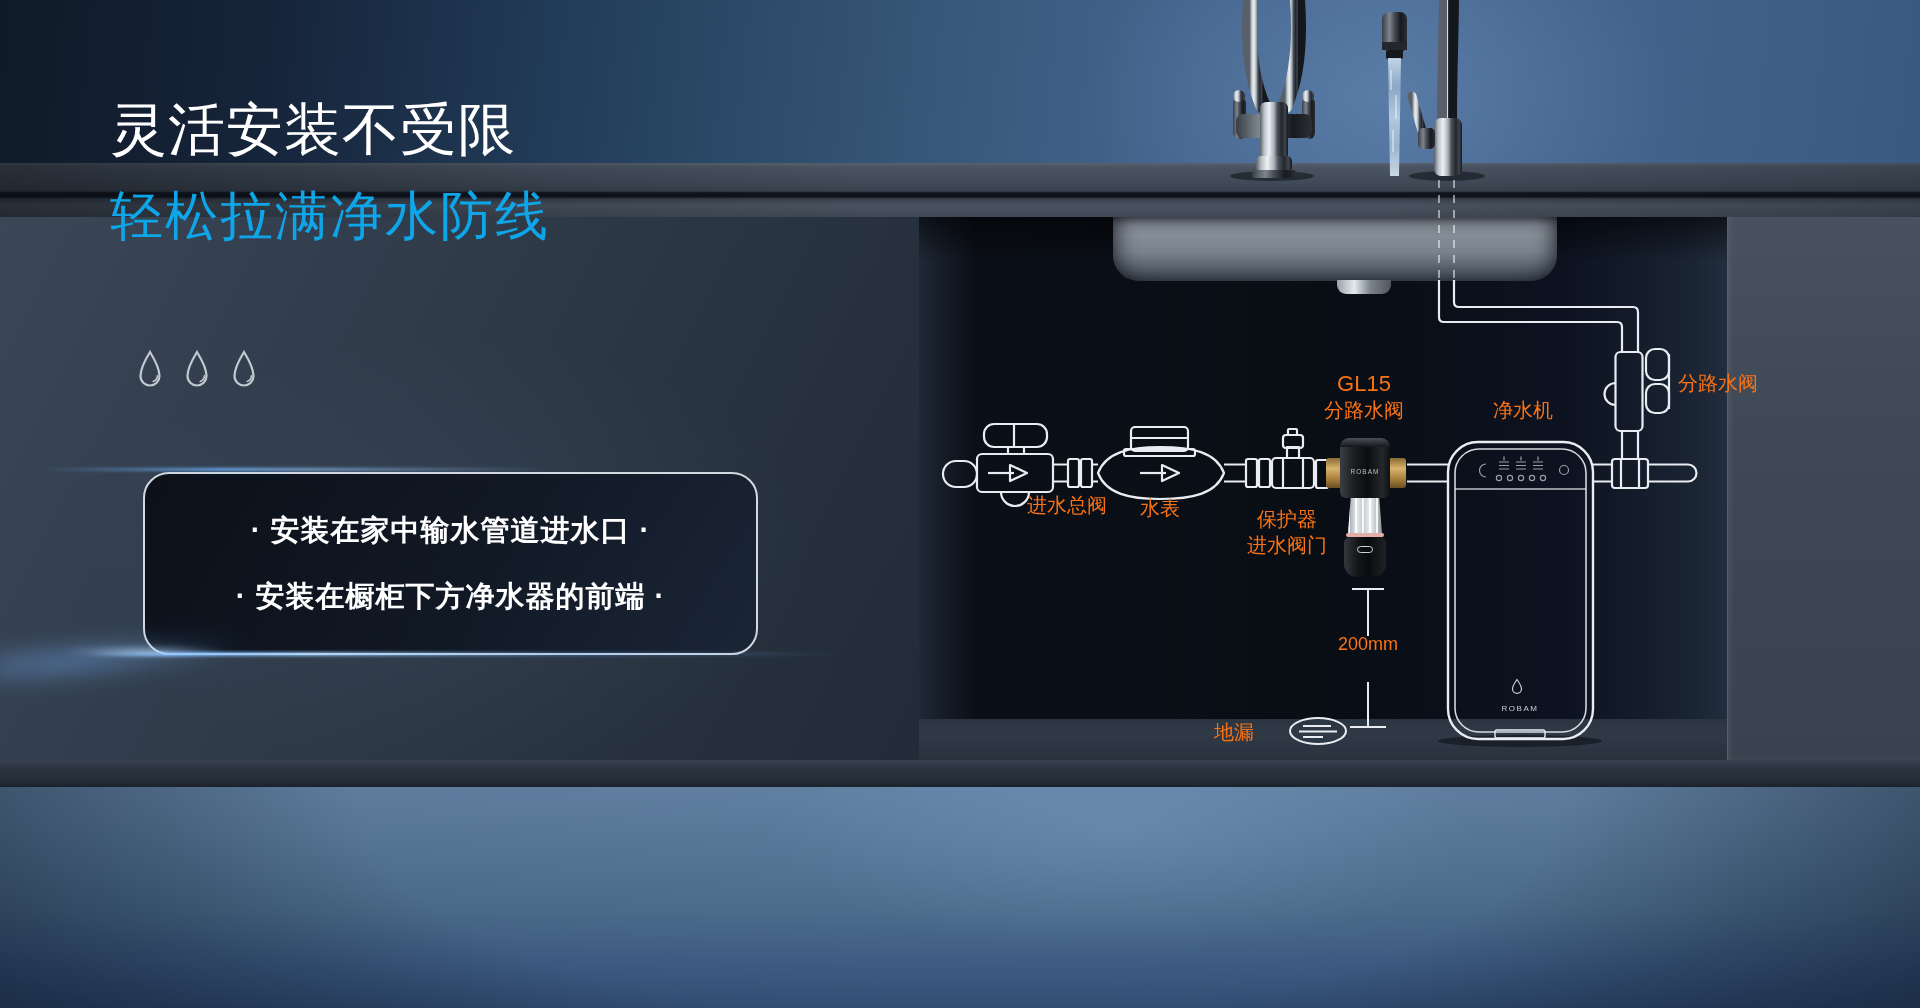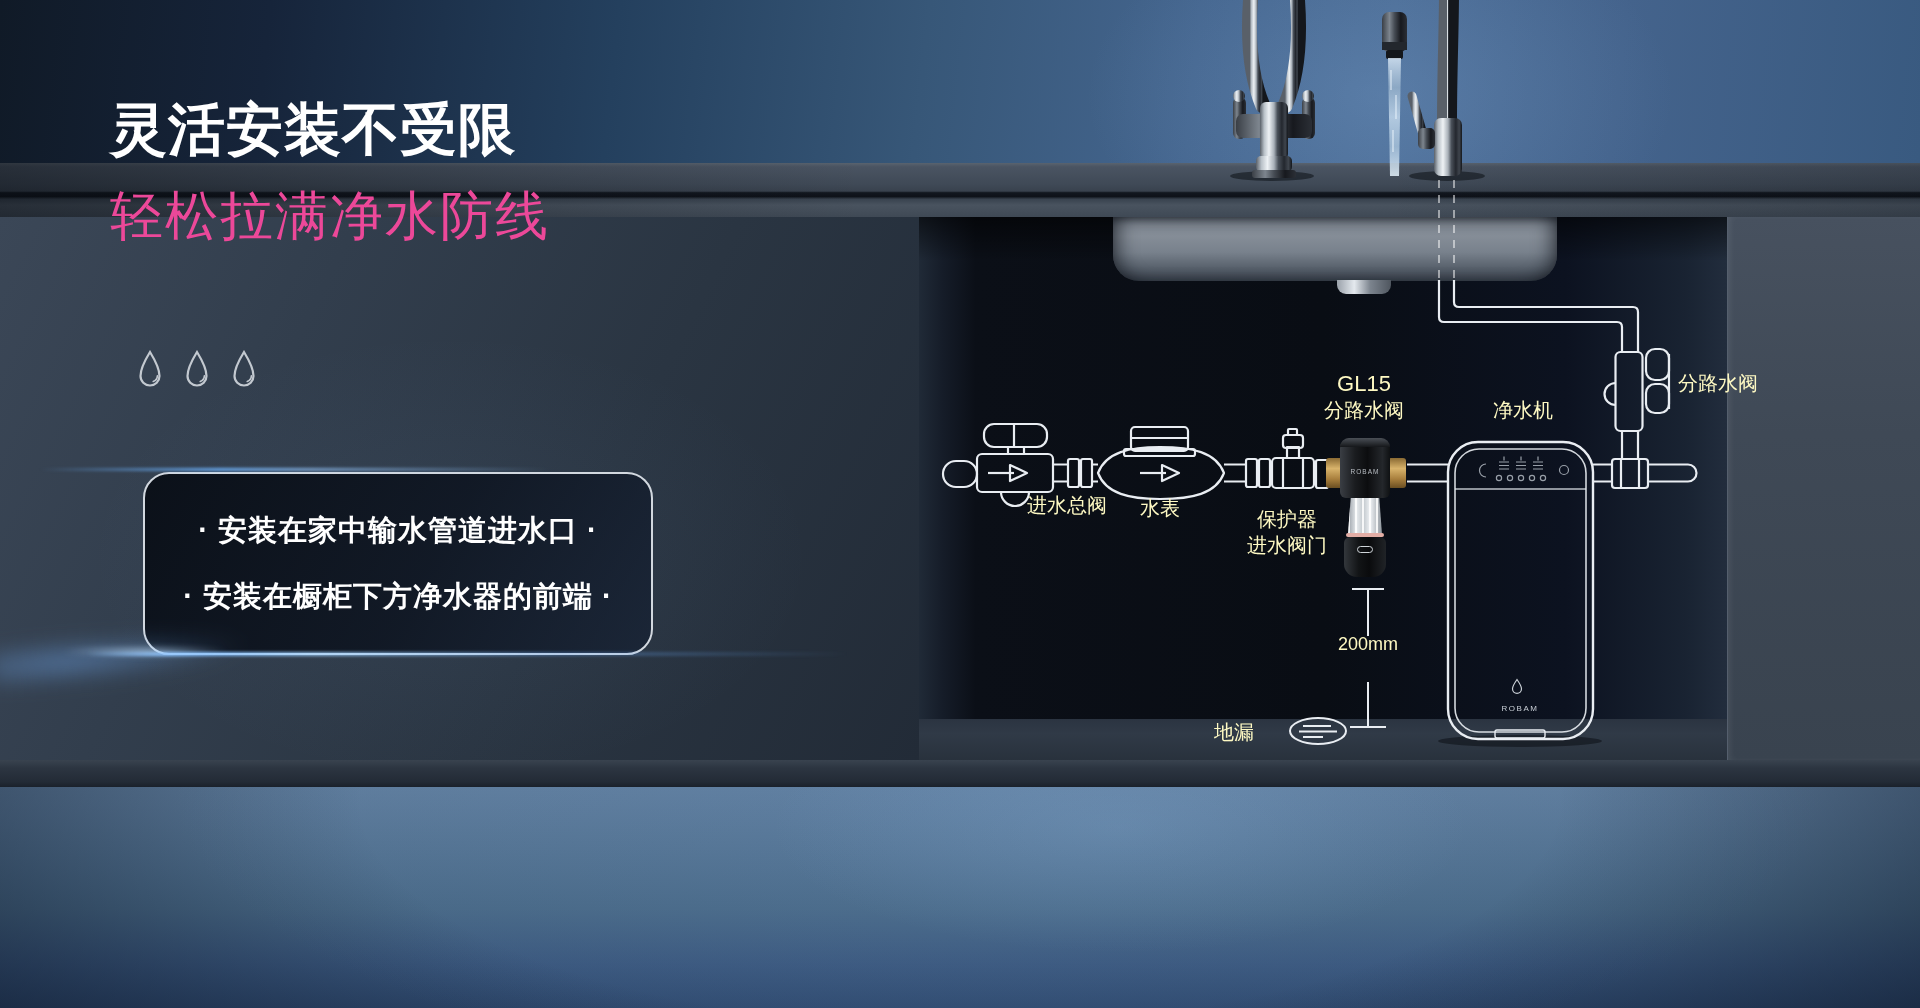--- a/index.html
+++ b/index.html
@@ -66,41 +66,41 @@
     clip-path:polygon(8% 0,92% 0,100% 100%,0 100%);
     background:
       repeating-linear-gradient(90deg,rgba(255,255,255,.85) 0 2px,rgba(255,255,255,0) 2px 7px),
       linear-gradient(90deg,#9aa0a7,#e7ebee 25%,#c2c8cd 45%,#eef1f4 65%,#8f969d);}
   #f-ring{position:absolute;left:24px;top:97px;width:38px;height:4px;border-radius:2px;background:#e3aea6;}
   #f-cup{position:absolute;left:22px;top:101px;width:42px;height:40px;border-radius:6px 6px 13px 13px;
     background:linear-gradient(90deg,#33373c,#121416 35%,#0a0b0d 60%,#202327);}
   #f-indicator{position:absolute;left:13px;top:9px;width:16px;height:7px;border:1px solid #cfd4d9;border-radius:4px;}
 
   
-  #title{left:110px;top:92px;font-size:57px;font-weight:700;color:#ffffff;letter-spacing:1px;z-index:8;text-align:right;}
-  #subtitle{left:110px;top:181px;font-size:53px;font-weight:300;color:#ec4899;letter-spacing:2px;z-index:8;}
+  #title{left:110px;top:92px;font-size:57px;font-weight:400;color:#ffffff;letter-spacing:1px;z-index:8;text-align:right;}
+  #subtitle{left:110px;top:181px;font-size:53px;font-weight:300;color:#0ea5e9;letter-spacing:2px;z-index:8;}
   #drops{left:138px;top:350px;display:flex;gap:23px;z-index:8;}
 
   
-  #feature-box{left:143px;top:472px;width:510px;height:183px;border:2px solid #d2d8df;border-radius:26px;
+  #feature-box{left:143px;top:472px;width:615px;height:183px;border:2px solid #d2d8df;border-radius:26px;
     background:linear-gradient(120deg,rgba(9,14,22,.95),rgba(13,20,32,.88) 55%,rgba(23,34,52,.80));
     display:flex;flex-direction:column;justify-content:center;gap:26px;text-align:center;z-index:8;}
   .bullet-row{font-size:29px;font-weight:bold;color:#ffffff;letter-spacing:1px;}
   .streak{z-index:9;pointer-events:none;}
   #streak-top{left:40px;top:468px;width:600px;height:3px;filter:blur(1.5px);
     background:linear-gradient(90deg,transparent,rgba(110,180,255,.9) 30%,rgba(150,200,255,.7) 45%,transparent 85%);}
   #streak-bottom{left:70px;top:652px;width:820px;height:4px;filter:blur(1.5px);
     background:linear-gradient(90deg,transparent 2%,rgba(120,185,255,.95) 12%,rgba(160,210,255,.8) 30%,rgba(110,175,255,.35) 60%,transparent 95%);}
   #flare-bl{left:-10px;top:633px;width:260px;height:48px;filter:blur(9px);transform:rotate(-5deg);
     background:radial-gradient(ellipse at 30% 50%,rgba(120,180,255,.42),transparent 70%);}
   #flare-core{left:60px;top:647px;width:170px;height:9px;filter:blur(3px);
     background:radial-gradient(ellipse,rgba(195,226,255,.85),transparent 70%);}
 
   
-  .lbl{position:absolute;color:#fef9c3;font-size:20px;white-space:nowrap;z-index:8;text-align:center;}
+  .lbl{position:absolute;color:#f97316;font-size:20px;white-space:nowrap;z-index:8;text-align:center;}
   .ctr{transform:translateX(-50%);}
   #lbl-main-valve{left:1019px;top:492px;margin-left:48px;}
   #lbl-meter{left:1160px;top:495px;}
   #lbl-protector{left:1287px;top:506px;line-height:26px;}
   #lbl-gl15{left:1364px;top:371px;line-height:26px;}
   #lbl-gl15 .model{font-size:22px;}
   #lbl-purifier{left:1523px;top:397px;}
   #lbl-branch{left:1678px;top:370px;}
   #lbl-200mm{left:1368px;top:634px;font-size:18px;}
   #lbl-drain{left:1218px;top:719px;margin-left:16px;}

